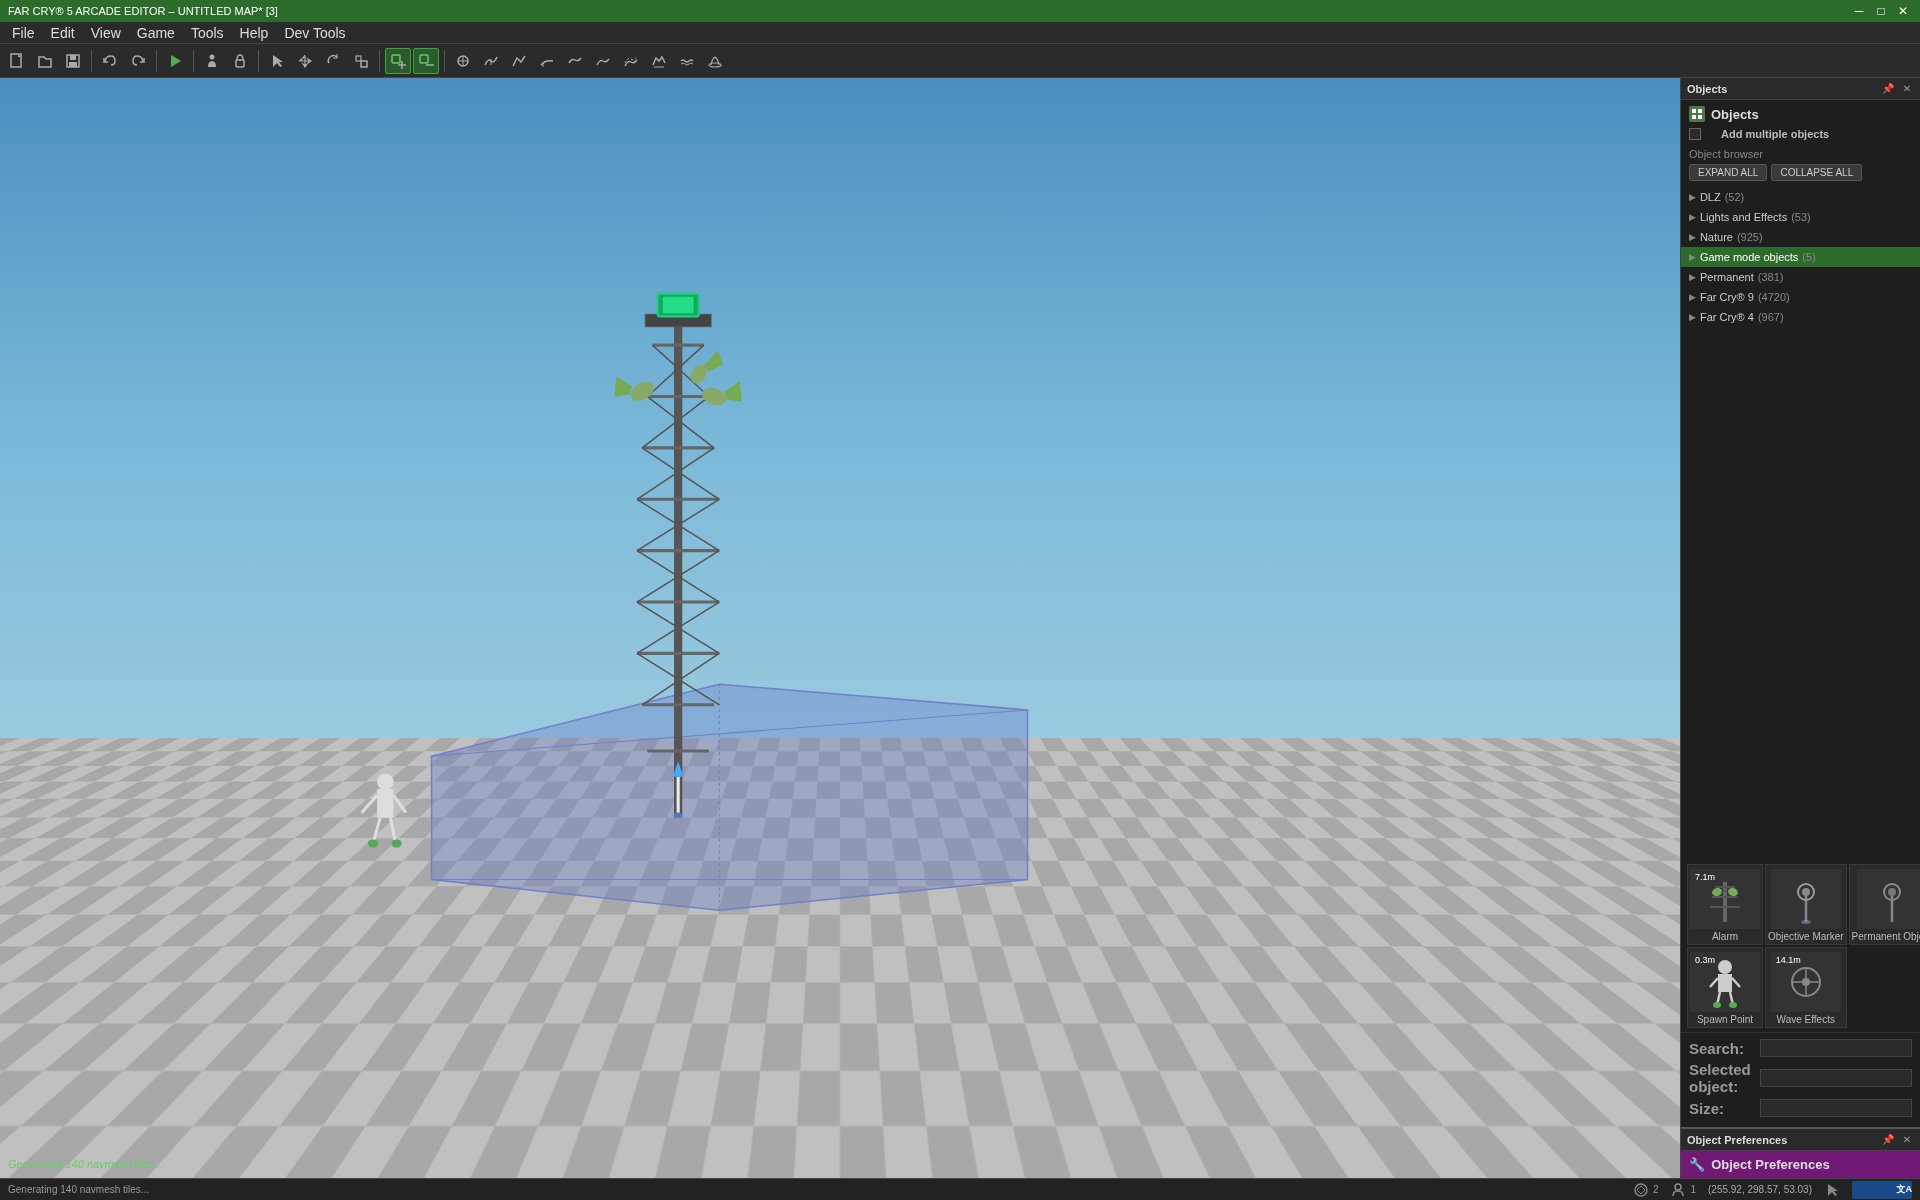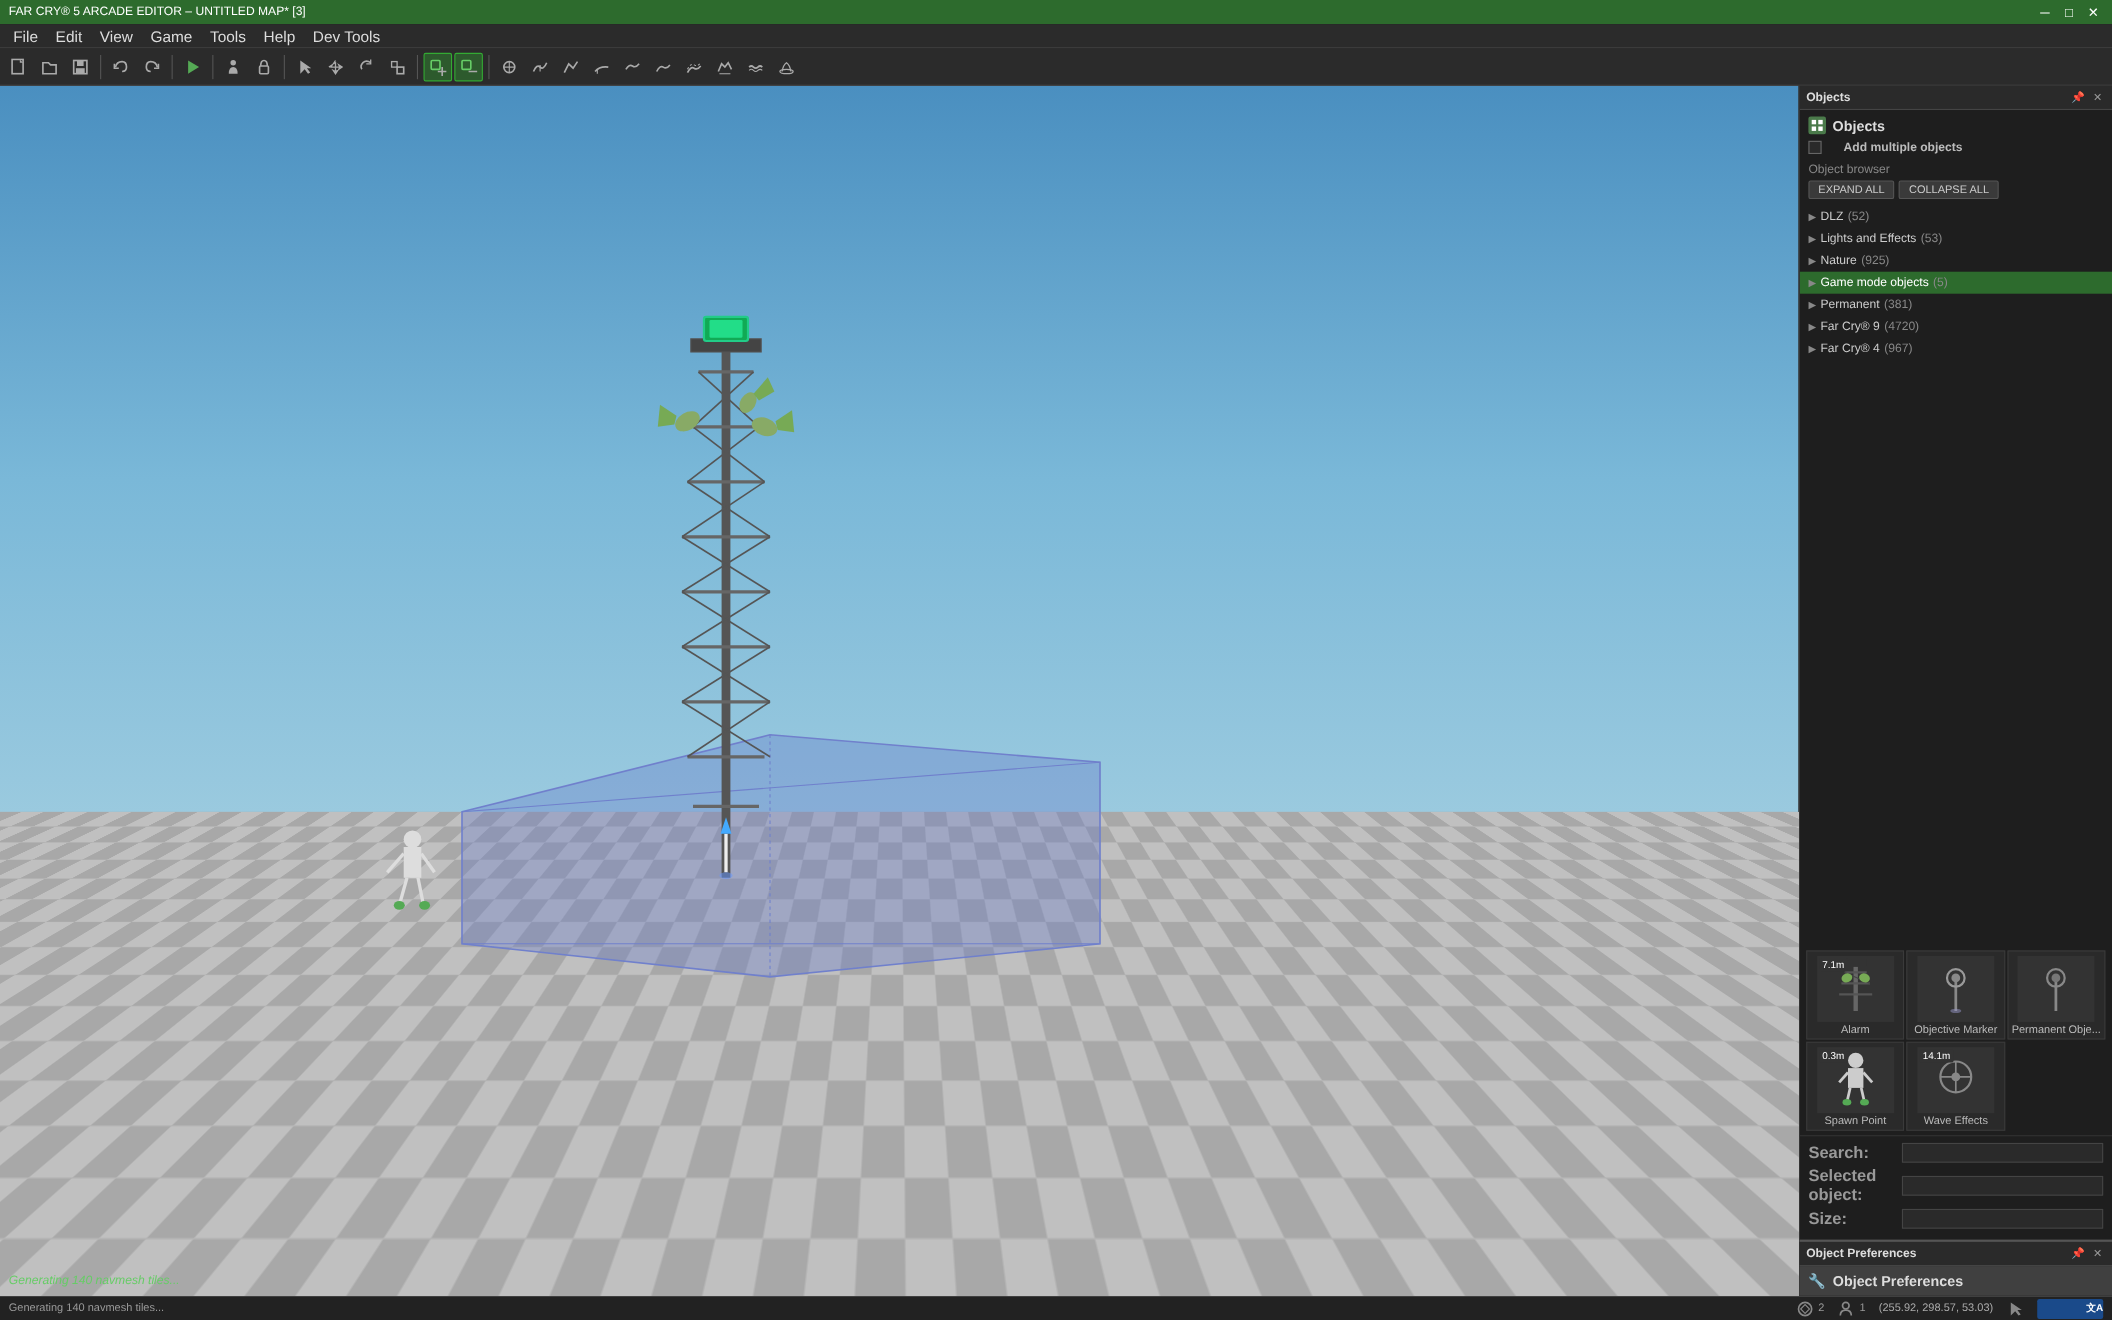--- a/index.html
+++ b/index.html
@@ -95,21 +95,21 @@
     }
 
     
     #scene-svg {
       position: absolute;
       top: 0; left: 0; right: 0; bottom: 0;
     }
 
     
     #right-panel {
-      width: 285px;
+      width: 240px;
       height: 100%;
       background: #1e1e1e;
       border-left: 1px solid #444;
       display: flex;
       flex-direction: column;
     }
 
     
     .panel-header {
       height: 22px;
@@ -219,21 +219,21 @@
       position: relative;
       background: #2a2a2a;
       border: 1px solid #3a3a3a;
       cursor: pointer;
       display: flex; flex-direction: column; align-items: center;
       padding: 4px 2px 2px;
     }
     .thumb-preview {
       width: 70px; height: 60px;
       background: #333;
-      display: flex; align-items: flex-start; justify-content: center;
+      display: flex; align-items: center; justify-content: center;
       position: relative;
       overflow: hidden;
     }
     .thumb-badge {
       position: absolute;
       top: 2px; left: 2px;
       background: #333;
       color: #fff;
       font-size: 9px;
       padding: 1px 3px;
@@ -265,21 +265,21 @@
       flex: 1; height: 18px;
       background: #2a2a2a; border: 1px solid #444;
       color: #ccc; font-size: 11px;
       padding: 0 4px;
       outline: none;
     }
 
     
     #prefs-panel {
       border-top: 2px solid #555;
-      background: #404040;
+      background: #701a75;
     }
     .prefs-header {
       height: 22px;
       background: #2a2a2a;
       display: flex; align-items: center; justify-content: space-between;
       padding: 0 6px;
       border-bottom: 1px solid #444;
     }
     .prefs-title-row {
       display: flex; align-items: center; padding: 6px 8px;

